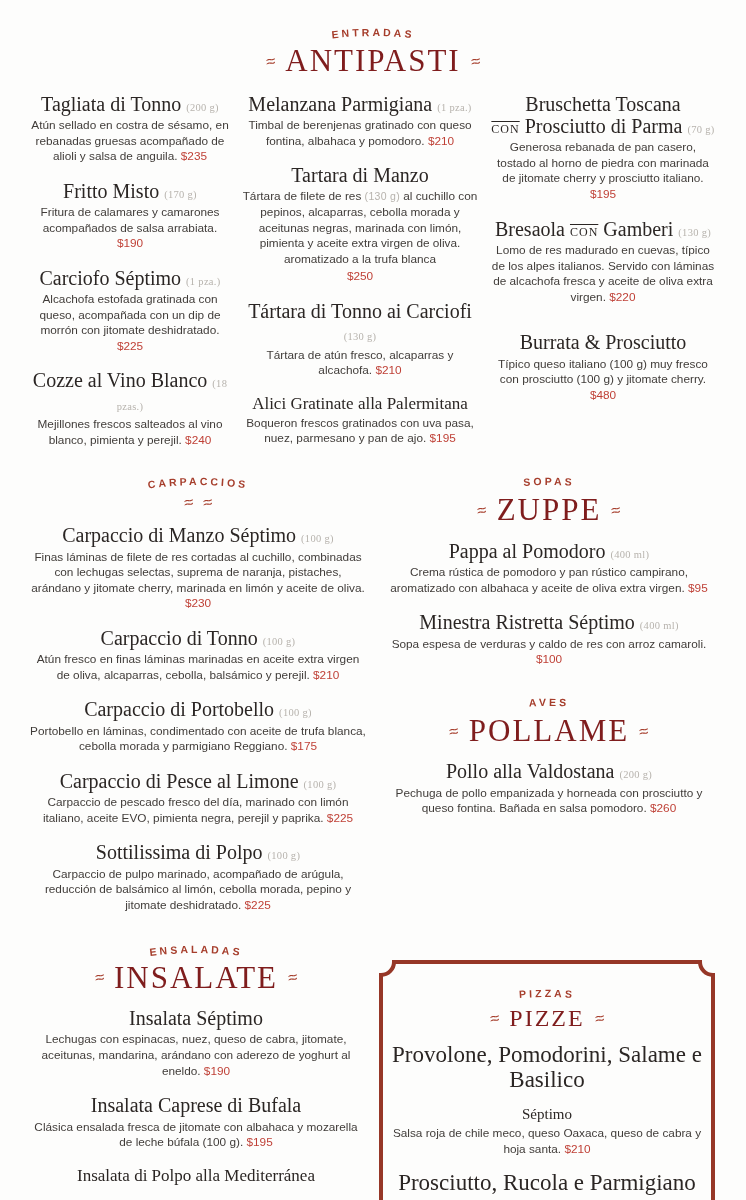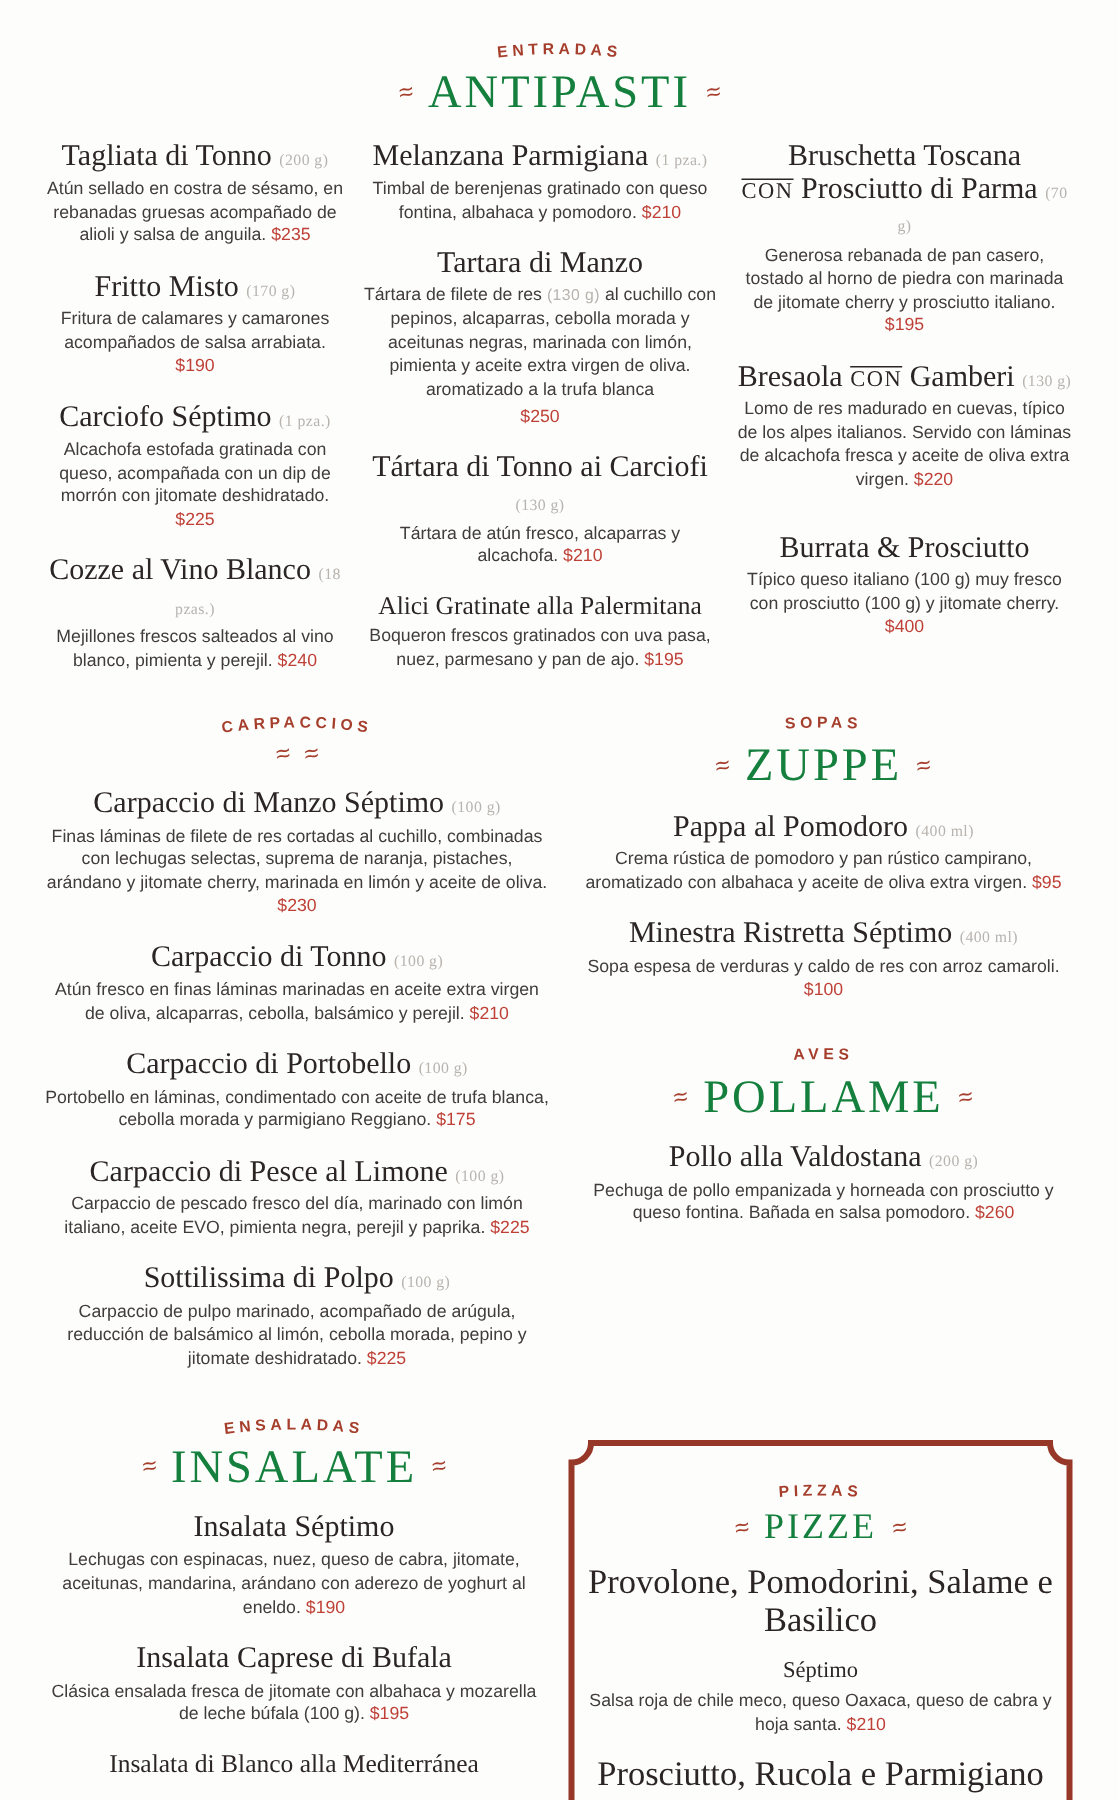--- a/index.html
+++ b/index.html
@@ -12,40 +12,40 @@
   
   .sec-head { text-align:center; }
   .arc { display:block; margin:0 auto -4px; }
   .arc text, .arc textPath {
     fill:#a63e2c; font-family:"Liberation Sans", sans-serif;
     font-size:10.5px; font-weight:bold; letter-spacing:3px;
   }
   .sec-title-row { display:flex; align-items:center; justify-content:center; gap:10px; }
   .sec-title {
     font-family:"Liberation Serif", serif; font-weight:normal;
-    font-size:31px; letter-spacing:2px; color:#15803d; line-height:1.05;text-align:center;
+    font-size:31px; letter-spacing:2px; color:#7f1d1d; line-height:1.05;text-align:center;
   }
   .box .sec-title { font-size:24px; }
   .orn {
     color:#a63e2c; font-size:17px; line-height:1;
     display:inline-block; transform:rotate(-12deg) skewX(-8deg);
   }
   
   .item { text-align:center; margin:13px 0 15px; }
   .item-title {
     font-family:"Liberation Serif", serif; font-weight:normal;
     font-size:20px; color:#2b2624; line-height:1.12;
   }
   .t-sm .item-title { font-size:17px; }
   .portion { font-size:10.5px; color:#b7b3ad; letter-spacing:0.3px; }
   .desc { font-size:11.8px; color:#403c39; line-height:1.32; margin-top:3px; }
   .price { color:#bf4036; }
   .price-line { display:block; margin-top:2px; }
   .con {
-    font-size:15px; letter-spacing:1px; color:#2b2624;
+    font-size:12px; letter-spacing:1px; color:#2b2624;
     text-transform:uppercase; text-decoration:overline;
   }
   
   .row-antipasti {
     display:grid; grid-template-columns:200px 240px 226px;
     column-gap:10px; margin-top:2px;
   }
   .row-mid {
     display:grid; grid-template-columns:336px 334px;
     column-gap:16px; margin-top:10px;
@@ -123,21 +123,21 @@
         <h3 class="item-title"><span>Bruschetta Toscana</span><br>
           <span class="con">con</span> <span>Prosciutto di Parma</span> <span class="portion">(70 g)</span></h3>
         <p class="desc"><span>Generosa rebanada de pan casero, tostado al horno de piedra con marinada de jitomate cherry y prosciutto italiano.</span> <span class="price">$195</span></p>
       </div>
       <div class="item">
         <h3 class="item-title"><span>Bresaola</span> <span class="con">con</span> <span>Gamberi</span> <span class="portion">(130 g)</span></h3>
         <p class="desc"><span>Lomo de res madurado en cuevas, típico de los alpes italianos. Servido con láminas de alcachofa fresca y aceite de oliva extra virgen.</span> <span class="price">$220</span></p>
       </div>
       <div class="item" style="margin-top:26px;">
         <h3 class="item-title"><span>Burrata &amp; Prosciutto</span></h3>
-        <p class="desc"><span>Típico queso italiano (100 g) muy fresco con prosciutto (100 g) y jitomate cherry.</span> <span class="price">$400</span></p>
+        <p class="desc"><span>Típico queso italiano (100 g) muy fresco con prosciutto (100 g) y jitomate cherry.</span> <span class="price">$480</span></p>
       </div>
     </div>
   </div>
 
   <div class="row-mid">
 
     <section>
       <header class="sec-head">
         <svg class="arc" width="210" height="25" viewBox="0 0 210 25">
           <path id="arc-carpacci" d="M18 23 Q105 1 192 23" fill="none"></path>
@@ -229,21 +229,21 @@
       </header>
       <div class="item">
         <h3 class="item-title"><span>Insalata Séptimo</span></h3>
         <p class="desc"><span>Lechugas con espinacas, nuez, queso de cabra, jitomate, aceitunas, mandarina, arándano con aderezo de yoghurt al eneldo.</span> <span class="price">$190</span></p>
       </div>
       <div class="item">
         <h3 class="item-title"><span>Insalata Caprese di Bufala</span></h3>
         <p class="desc"><span>Clásica ensalada fresca de jitomate con albahaca y mozarella de leche búfala (100 g).</span> <span class="price">$195</span></p>
       </div>
       <div class="item t-sm">
-        <h3 class="item-title"><span>Insalata di Blanco alla Mediterránea</span></h3>
+        <h3 class="item-title"><span>Insalata di Polpo alla Mediterránea</span></h3>
 
       </div>
 
     </section>
 
     <section class="box">
       <svg class="box-frame" width="338" height="362" viewBox="0 0 338 362">
         <path d="M 16 3 H 322 A 13 13 0 0 0 335 16 V 346 A 13 13 0 0 0 322 359 H 16 A 13 13 0 0 0 3 346 V 16 A 13 13 0 0 0 16 3 Z" fill="none" stroke="#963727" stroke-width="4"></path>
       </svg>
       <header class="sec-head">

